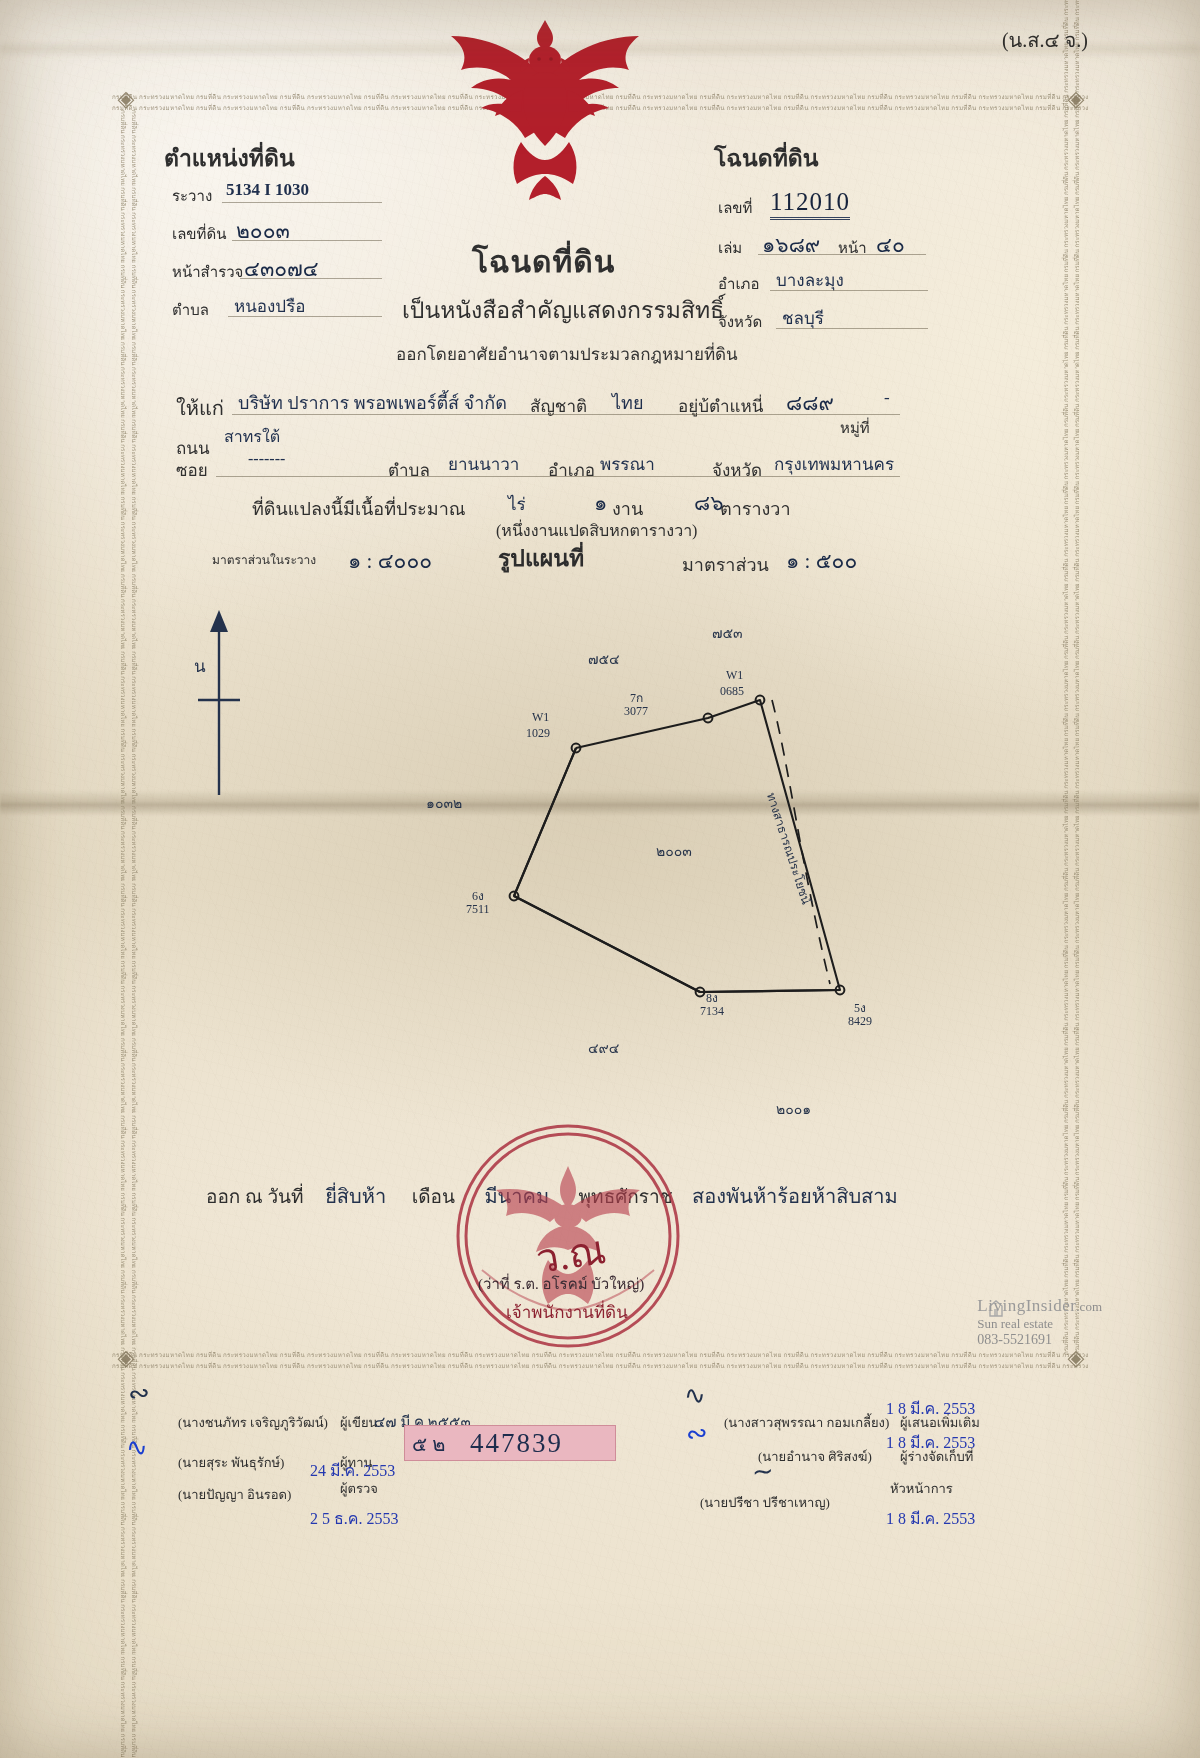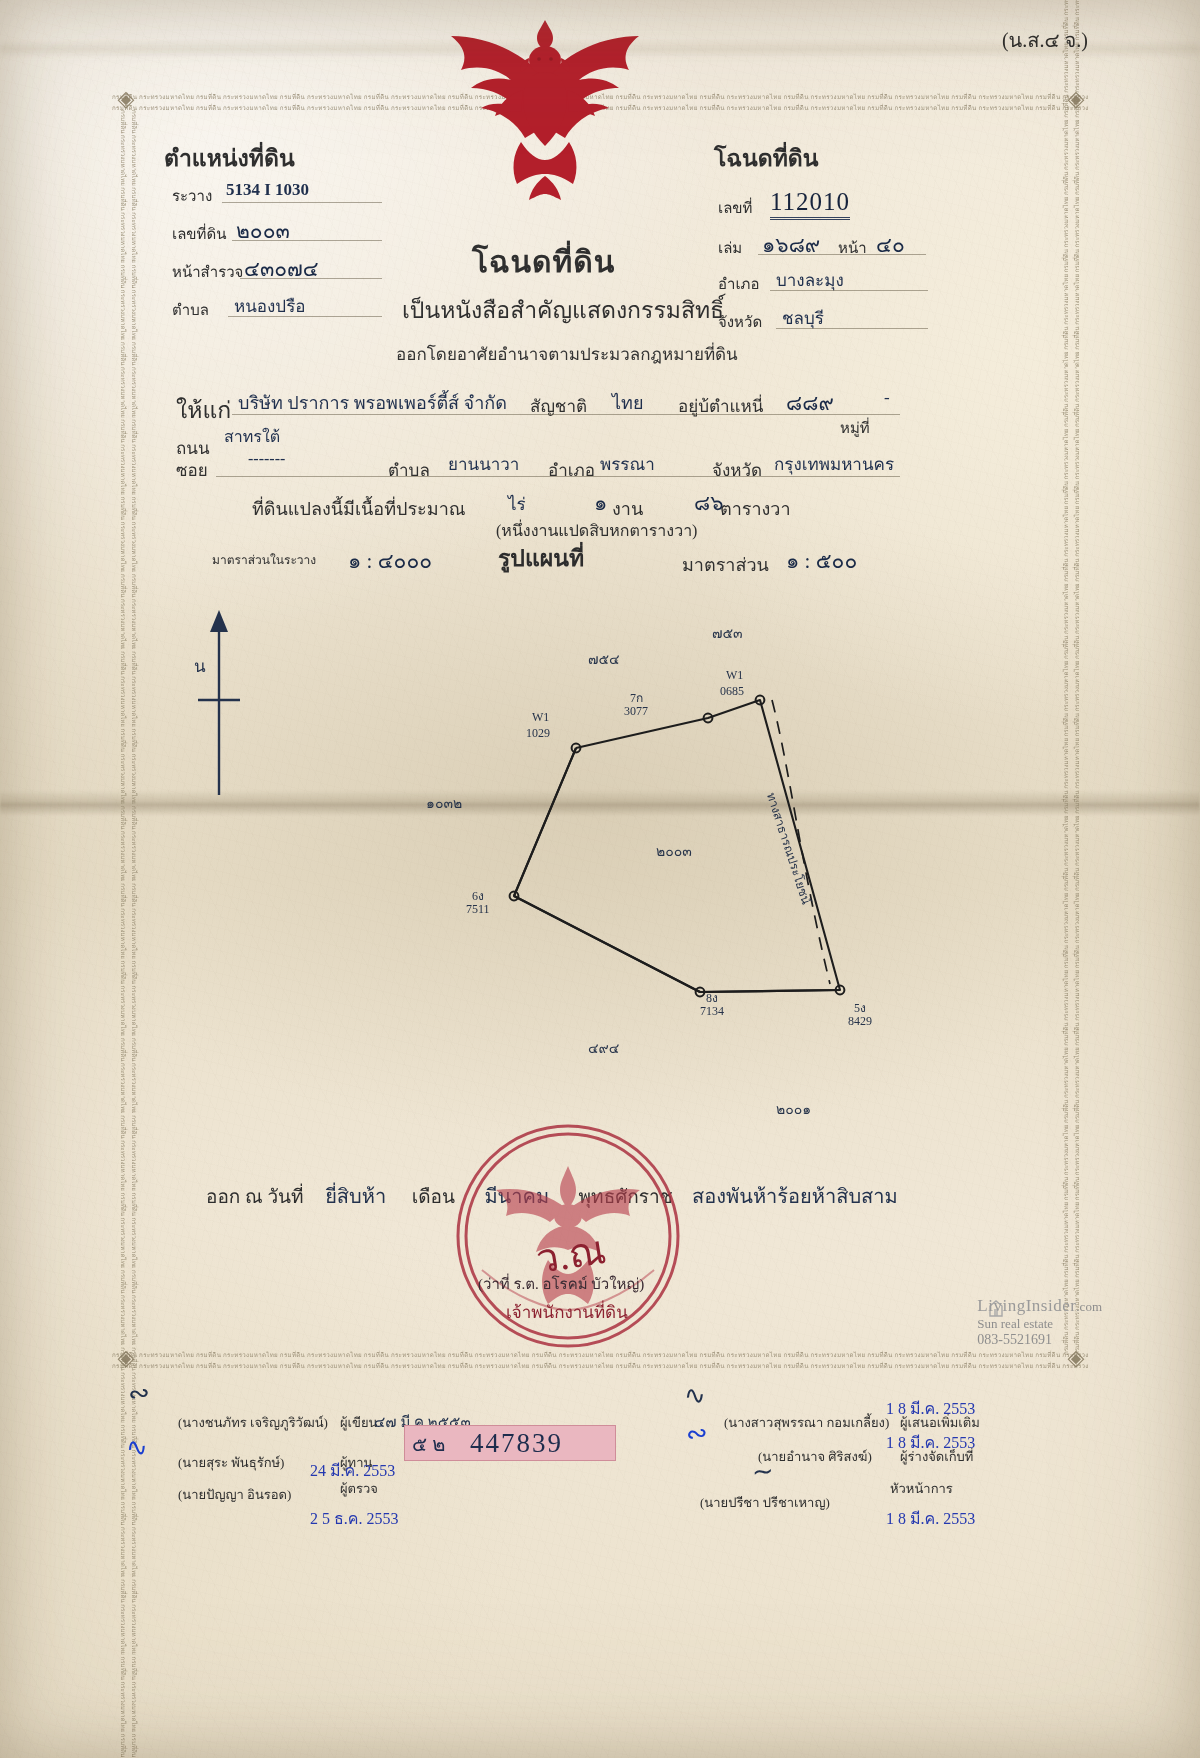--- a/index.html
+++ b/index.html
@@ -241,21 +241,21 @@
 
   <div class="row" style="left:718px; top:272px;">อำเภอ</div>
   <div class="val" style="left:776px; top:266px;">บางละมุง</div>
   <div class="uline" style="left:770px; top:290px; width:158px;"></div>
 
   <div class="row" style="left:718px; top:310px;">จังหวัด</div>
   <div class="val" style="left:782px; top:304px;">ชลบุรี</div>
   <div class="uline" style="left:776px; top:328px; width:152px;"></div>
 
 
-  <div class="row" style="left:176px; top:392px; font-size:23px;">ให้แก่</div>
+  <div class="row" style="left:176px; top:392px; font-size:20px;">ให้แก่</div>
   <div class="val" style="left:238px; top:388px; font-size:18px;">บริษัท ปราการ พรอพเพอร์ตี้ส์ จำกัด</div>
   <div class="row" style="left:530px; top:392px; font-size:17px;">สัญชาติ</div>
   <div class="val" style="left:612px; top:388px; font-size:18px;">ไทย</div>
   <div class="row" style="left:678px; top:392px; font-size:17px;">อยู่บ้ตำแหนี่</div>
   <div class="valbig" style="left:786px; top:386px;">๘๘๙</div>
   <div class="row" style="left:840px; top:416px; font-size:15px;">หมู่ที่</div>
   <div class="val" style="left:884px; top:388px;">-</div>
   <div class="uline" style="left:232px; top:414px; width:668px;"></div>
 
   <div class="row" style="left:176px; top:434px; font-size:17px;">ถนน</div>

